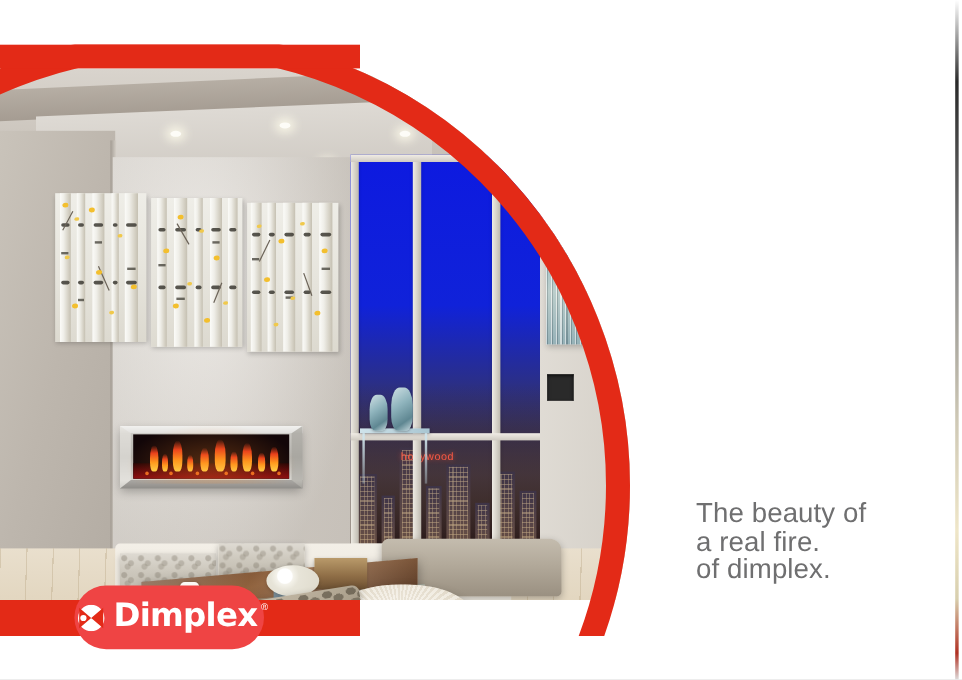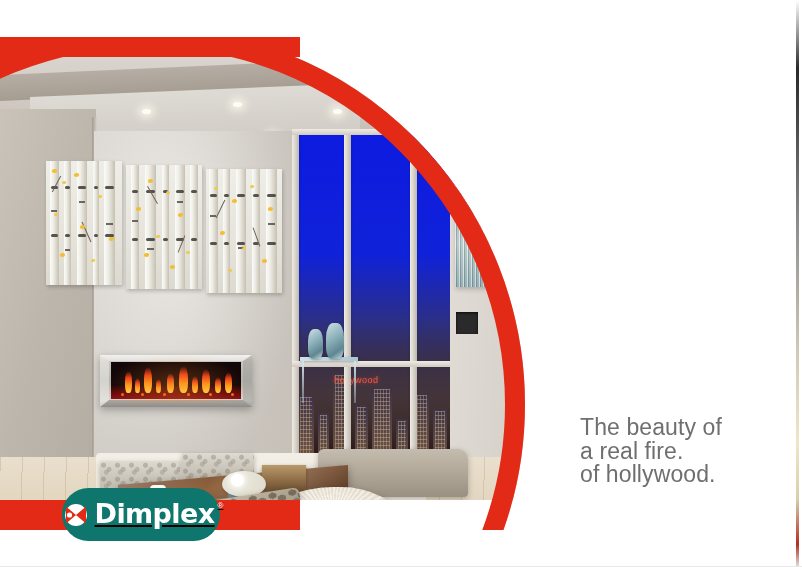--- a/index.html
+++ b/index.html
@@ -465,28 +465,27 @@
     box-shadow: 0 1px 3px rgba(0,0,0,0.25);
   }
 
   
   #logo-pill {
     position: absolute;
     left: 62px;
     top: 488px;
     width: 158px;
     height: 53px;
-    background: #0f766e;
+    background: #ef4444;
     border-radius: 27px;
     z-index: 20;
     display: flex;
     align-items: center;
     justify-content: center;
     gap: 2px;
-    text-decoration: underline;
   }
   #logo-mark {
     width: 34px;
     height: 22px;
     flex: 0 0 auto;
   }
   #logo-word {
     color: #ffffff;
     font-family: "DejaVu Sans", sans-serif;
     font-size: 27px;
@@ -769,21 +768,21 @@
       <circle fill="#ffffff" cx="21" cy="22" r="5.2"></circle>
     </svg>
     <span id="logo-word">Dimplex</span>
     <span id="logo-tm">®</span>
   </div>
 
 
   <div id="headline">
     <div class="hl">The beauty of</div>
     <div class="hl">a real fire.</div>
-    <div class="hl">of hollywood.</div>
+    <div class="hl">of dimplex.</div>
   </div>
 
 
   <div id="page-edge"></div>
   <div id="page-edge-outer"></div>
   <div id="page-bottom-line"></div>
 
 </div>
 
 </body></html>

